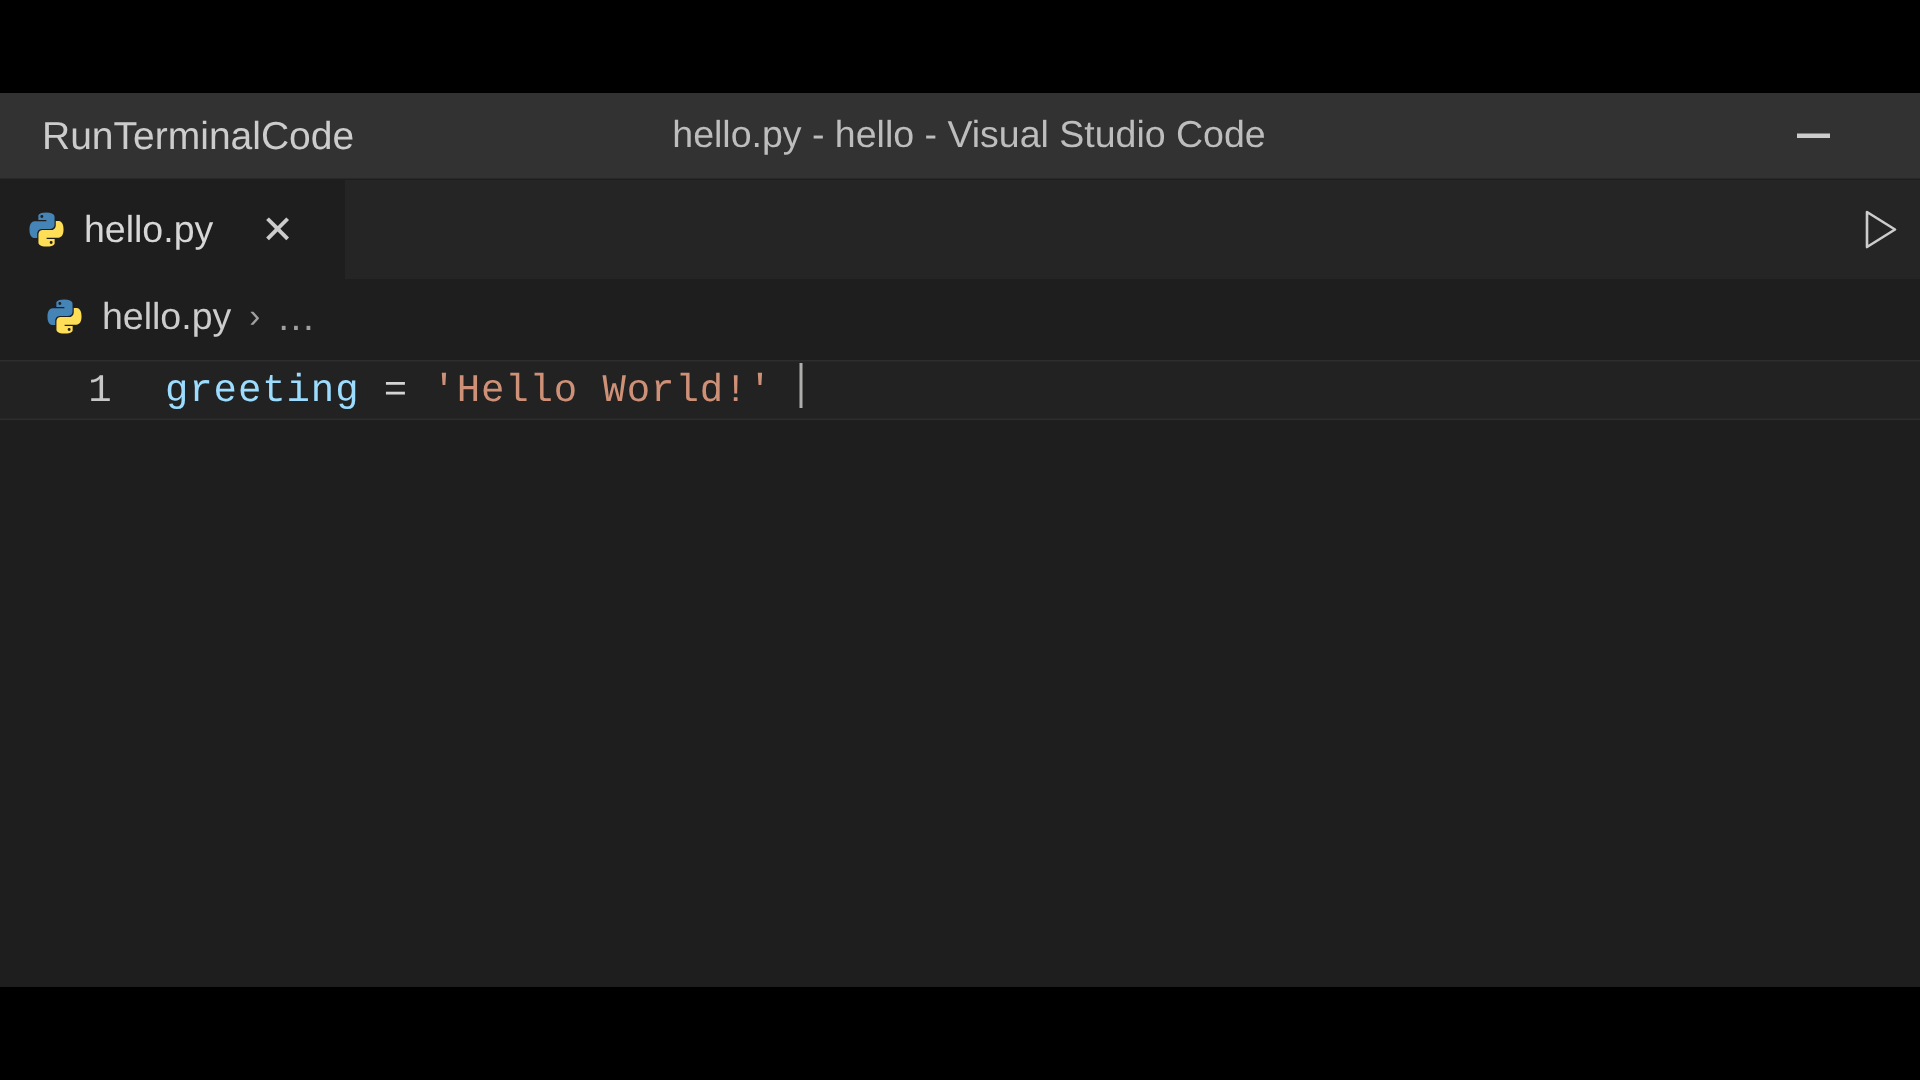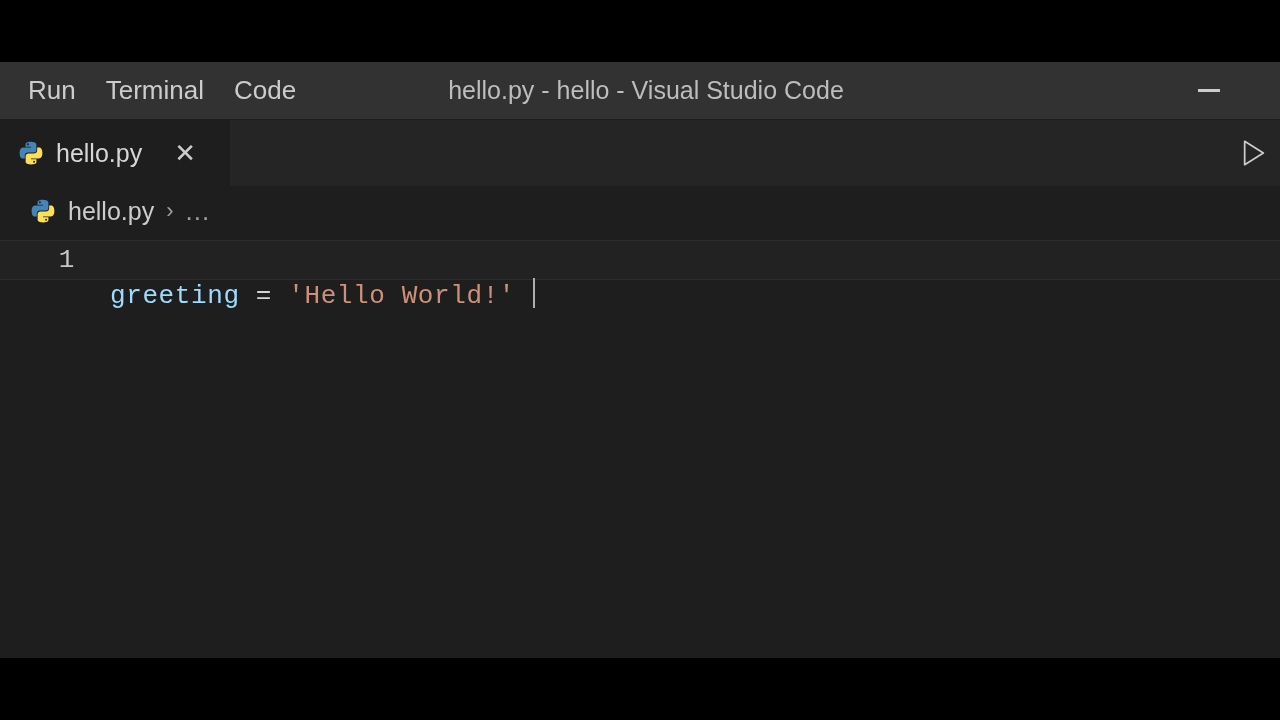--- a/index.html
+++ b/index.html
@@ -20,21 +20,21 @@
   .titlebar {
     height: 58px;
     display: flex;
     align-items: center;
     background: #323233;
     color: #cccccc;
     font-size: 26px;
     position: relative;
     border-bottom: 1px solid #1e1e1e;
   }
-  .menu { display: flex; gap: 30px; padding-left: 28px; }
+  .menu { display: flex; padding-left: 28px; }
   .menu-item { color: #cccccc; cursor: pointer; }
   .title {
     position: absolute;
     left: 12px; right: 0;
     text-align: center;
     pointer-events: none;
     color: #bdbdbd;
     font-size: 25px;
   }
   .win-ctrl {
@@ -121,21 +121,20 @@
   .line-no { height: 40px; line-height: 40px; }
   .code {
     flex: 1;
     padding-top: 4px;
     position: relative;
   }
   .code-line {
     height: 40px;
     line-height: 40px;
     white-space: pre;
-    margin-top: 36px;
   }
   .current-line-bg {
     position: absolute;
     left: 0;
     right: 0;
     top: 4px;
     height: 40px;
     background: rgba(255,255,255,0.02);
     border-top: 1px solid rgba(255,255,255,0.05);
     border-bottom: 1px solid rgba(255,255,255,0.05);

